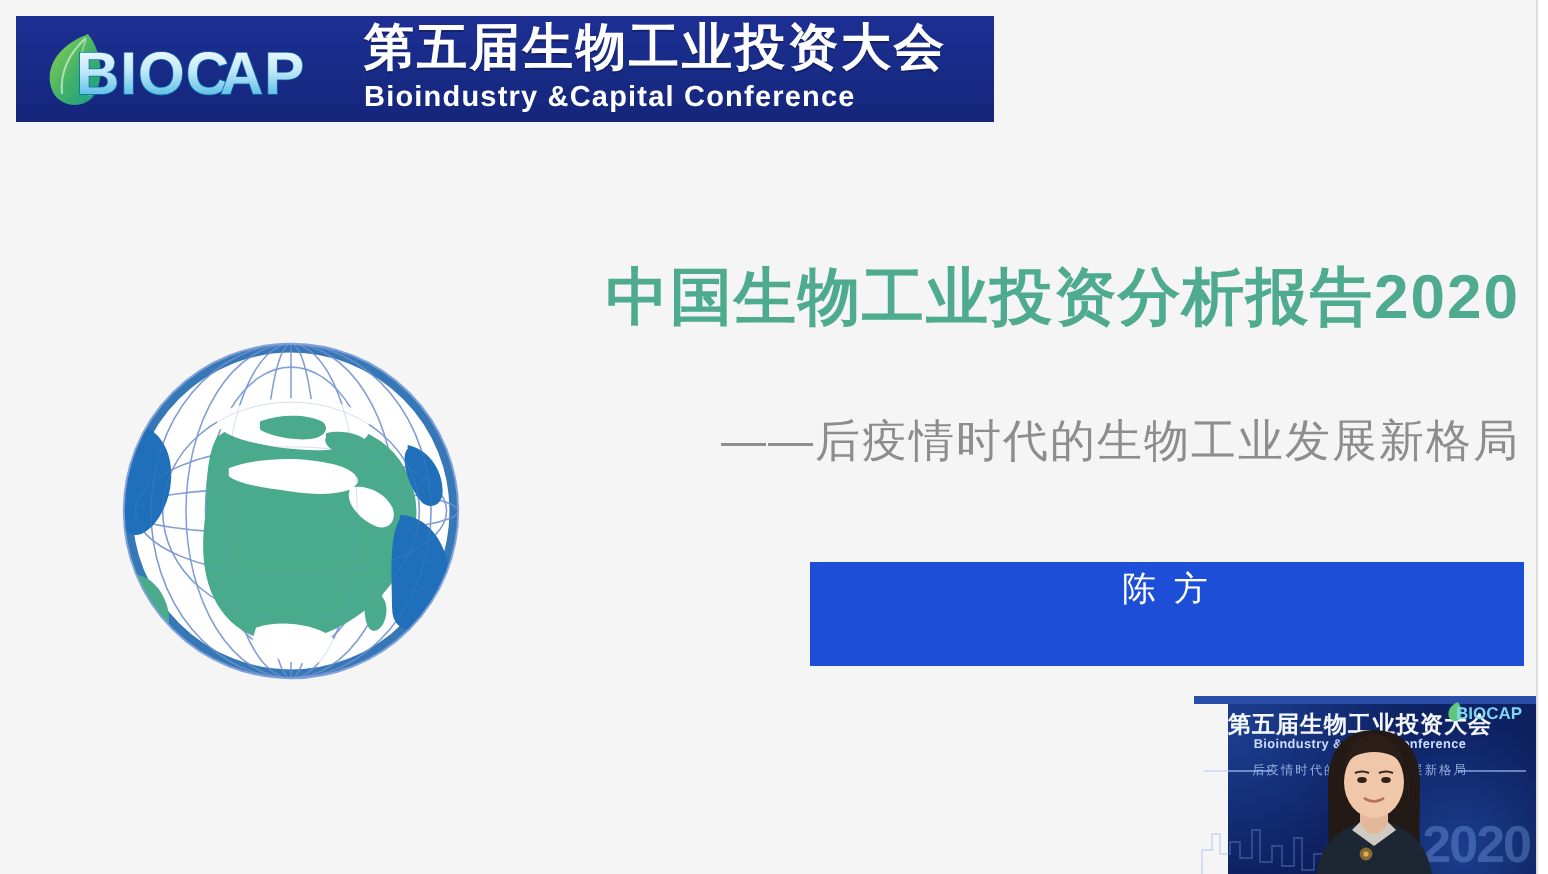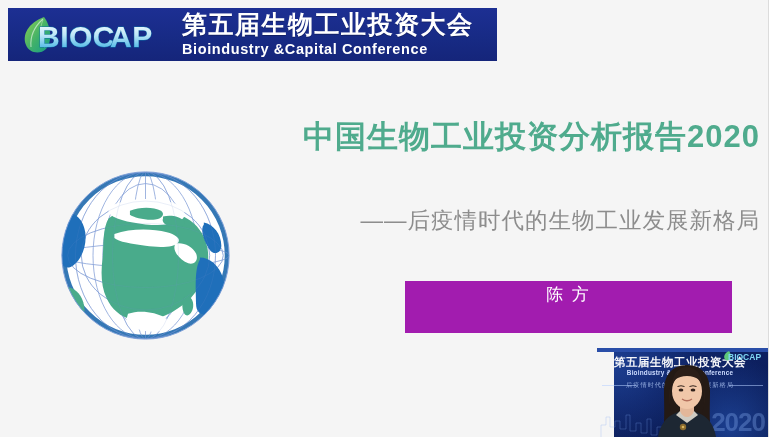--- a/index.html
+++ b/index.html
@@ -86,21 +86,21 @@
     top: 168px;
     width: 175px;
     height: 175px;
   }
   .globe-wrap svg { display: block; }
 
   
   .main-title {
     position: absolute;
     left: 228px;
-    top: 116px;
+    top: 128px;
     width: 532px;
     text-align: right;
     color: #4fab8d;
     font-size: 31px;
     font-weight: bold;
     letter-spacing: 1px;
     white-space: nowrap;
   }
   .sub-title {
     position: absolute;
@@ -113,23 +113,23 @@
     font-size: 22.5px;
     letter-spacing: 1px;
     white-space: nowrap;
   }
 
   
   .presenter-box {
     position: absolute;
     left: 405px;
     top: 281px;
-    width: 327px;
+    width: 357px;
     height: 52px;
-    background: #a21caf;
+    background: #1d4ed8;
     color: #ffffff;
     text-align: center;
     box-sizing: border-box;
     padding-top: 3px;
   }
   .presenter-name {
     font-size: 17px;
     line-height: 22px;
     letter-spacing: 2px;
     color: #ffffff;

